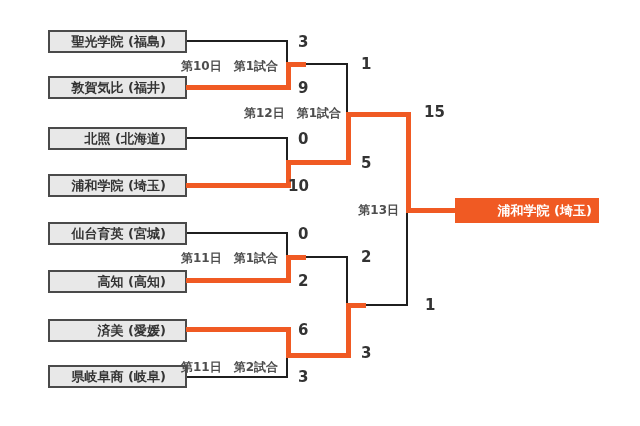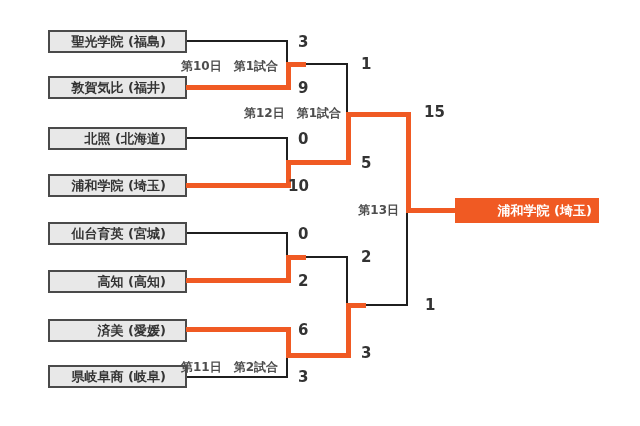--- a/index.html
+++ b/index.html
@@ -96,20 +96,21 @@
 
   <div class="score" style="left:361px;top:55px">1</div>
   <div class="score" style="left:361px;top:154px">5</div>
   <div class="score" style="left:361px;top:248px">2</div>
   <div class="score" style="left:361px;top:344px">3</div>
 
   <div class="score" style="left:424px;top:103px">15</div>
   <div class="score" style="left:425px;top:296px">1</div>
 
   <div class="glabel" style="right:362px;top:59px">第10日　第1試合</div>
+  <div class="glabel" style="right:362px;top:251px">第11日　第1試合</div>
   <div class="glabel" style="right:362px;top:360px">第11日　第2試合</div>
   <div class="glabel" style="right:299px;top:106px">第12日　第1試合</div>
   <div class="glabel" style="right:241px;top:203px">第13日</div>
 
   <div class="champion-box">
     <span>浦和学院 (埼玉)</span>
   </div>
 
 </div>
 

